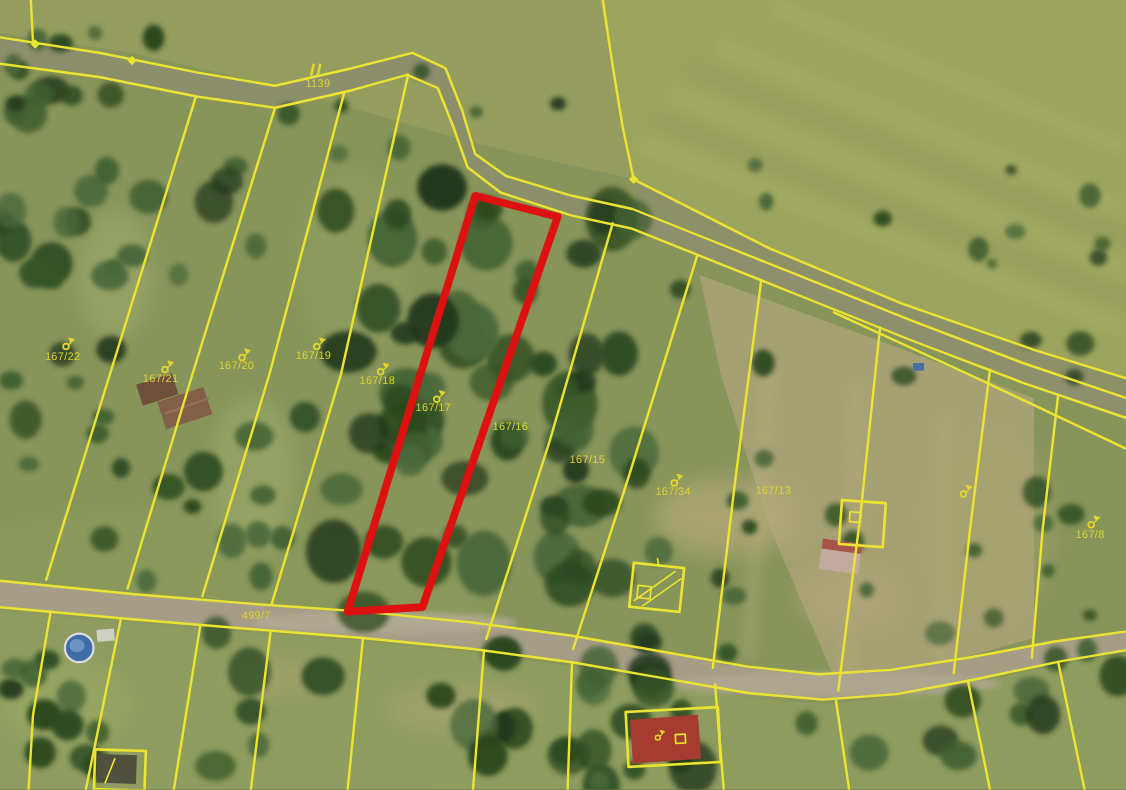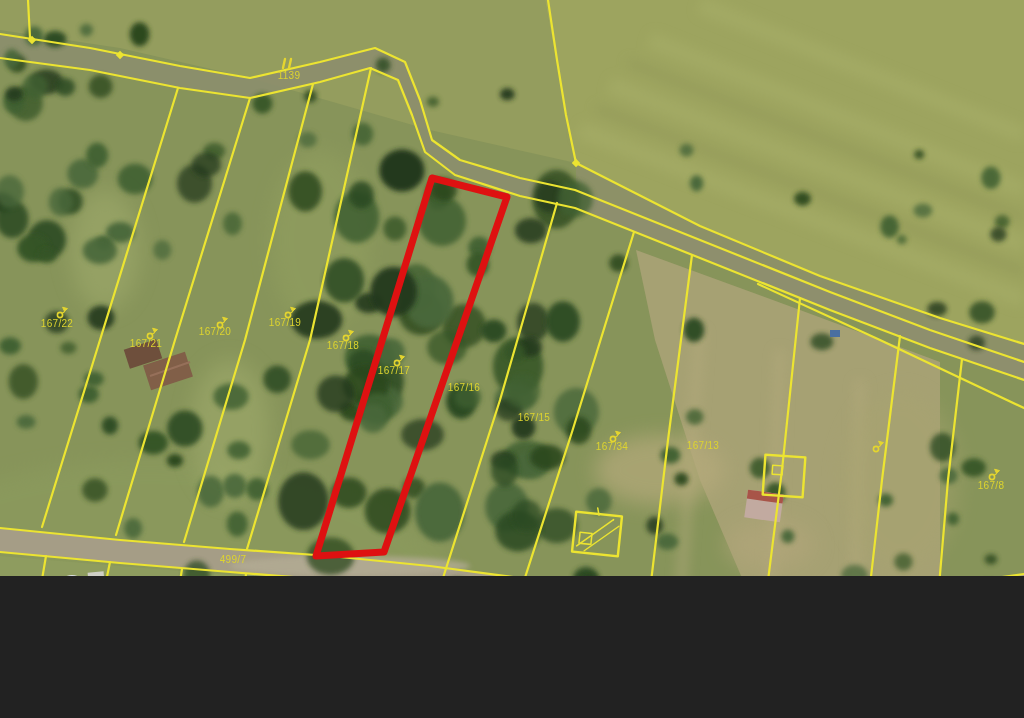--- a/index.html
+++ b/index.html
@@ -1,16 +1,16 @@
 <!DOCTYPE html>
 <html><head>
 <meta charset="utf-8">
 <style>
   html,body{margin:0;padding:0;background:#222;}
-  .stage{position:relative;width:1024px;height:576px;overflow:hidden;background:#87945a;
+  .stage{position:relative;width:1024px;height:718px;overflow:hidden;background:#87945a;
          font-family:"Liberation Sans",sans-serif;text-align:center;}
   .stage svg{position:absolute;left:0;top:0;display:block;}
   text.plabel{font-family:"Liberation Sans",sans-serif;font-size:10px;fill:#ddd42f;
               text-anchor:middle;letter-spacing:.3px;}
 </style>
 </head>
 <body>
 
 <div class="stage">
 <svg viewBox="0 0 1024 718" width="1024" height="718">

